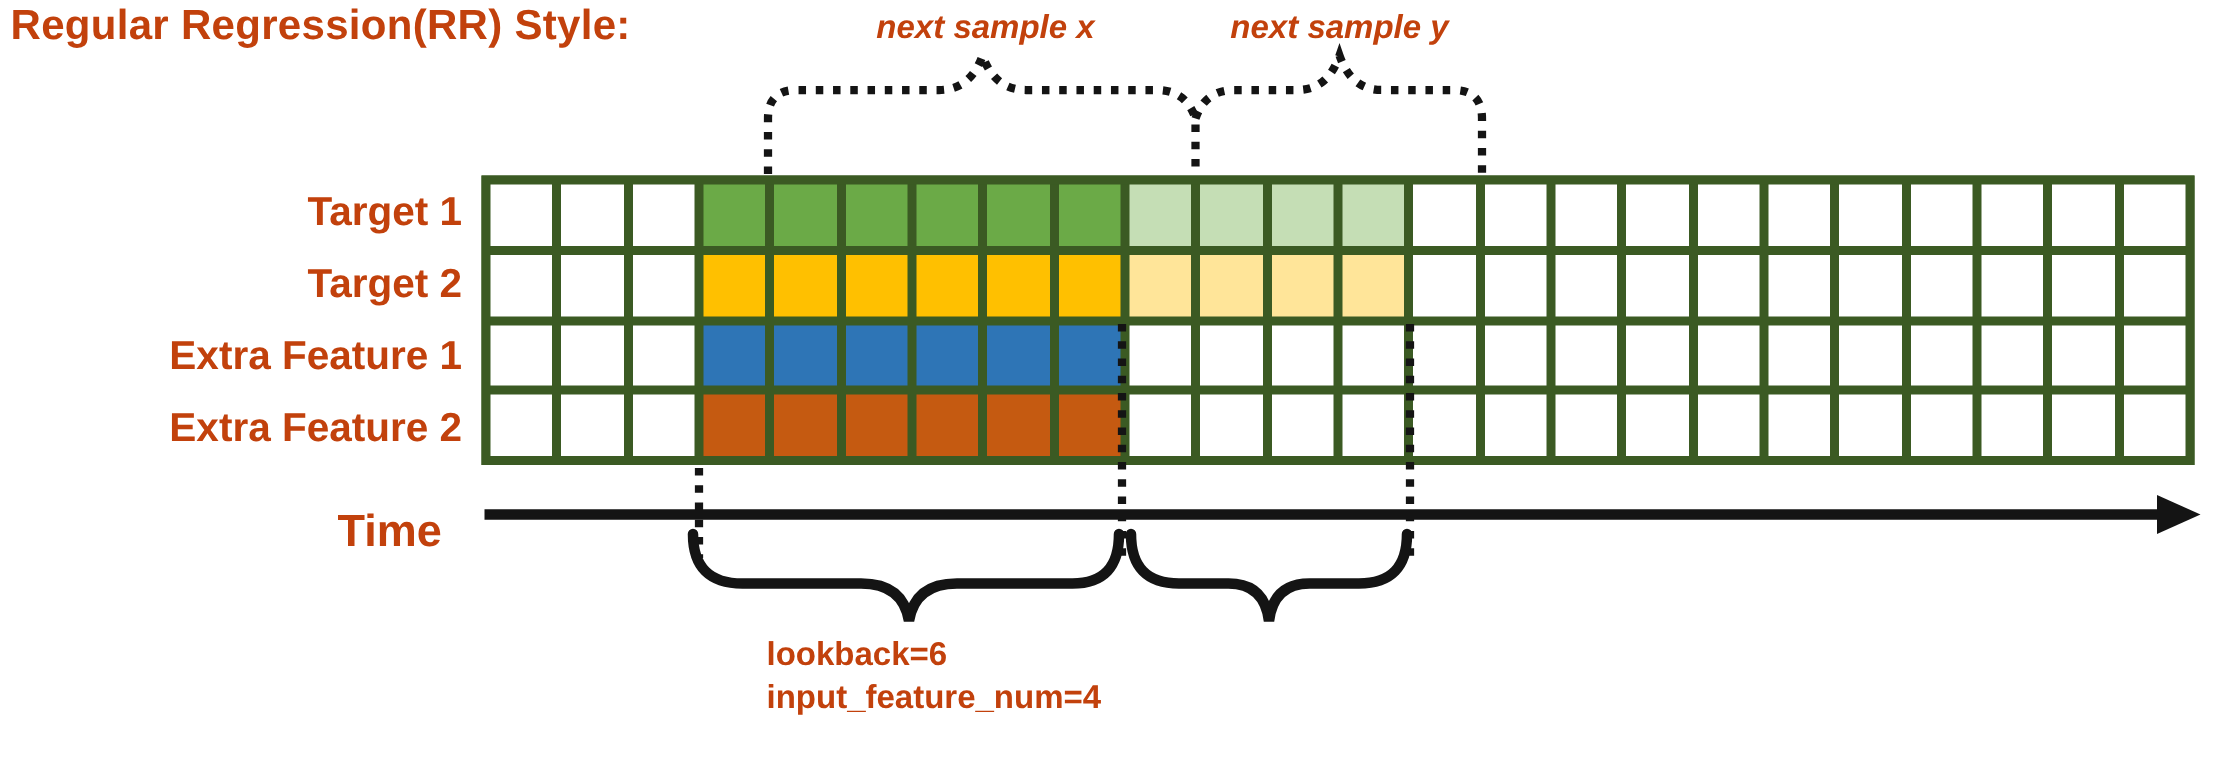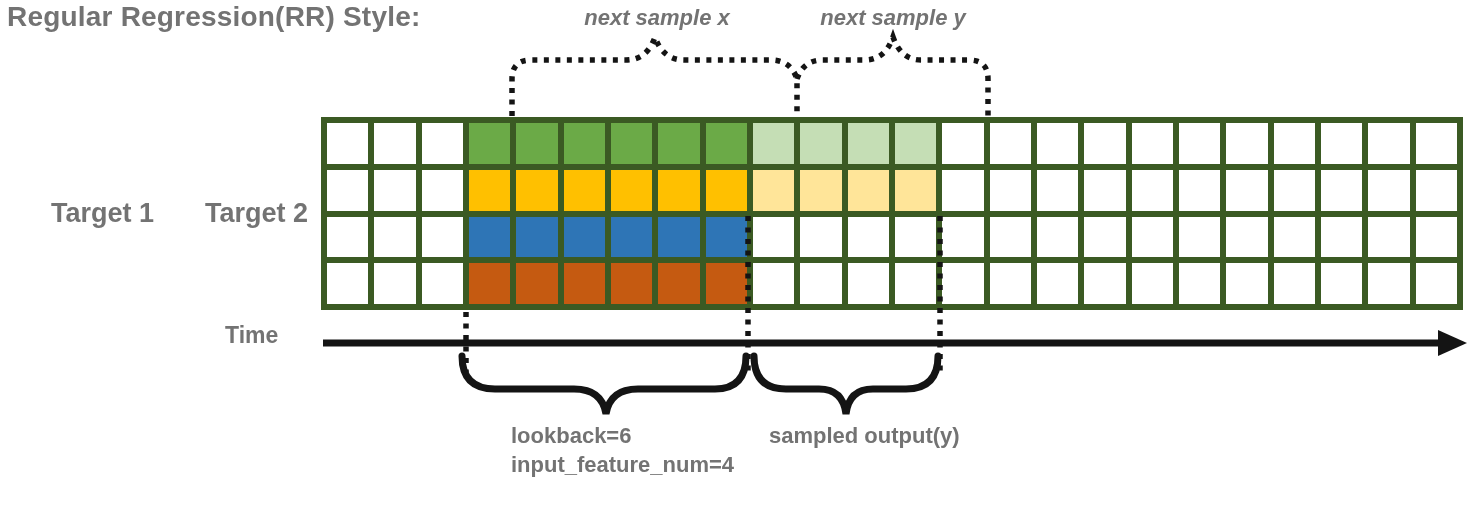--- a/index.html
+++ b/index.html
@@ -1,47 +1,47 @@
 <!DOCTYPE html>
 <html><head>
 <meta charset="utf-8">
 <style>
   html,body{margin:0;padding:0;background:#ffffff;}
   .canvas{
     position:relative;width:1476px;height:516px;background:#ffffff;
-    font-family:"Liberation Sans",sans-serif;color:#737373;overflow:hidden;
+    font-family:"Liberation Sans",sans-serif;color:#c2410c;overflow:hidden;
   }
   .title{
     position:absolute;left:7px;top:1px;font-size:28px;font-weight:bold;
     letter-spacing:.2px;white-space:nowrap;
   }
   .brace-label{
     position:absolute;top:5px;transform:translateX(-50%);
     font-style:italic;font-weight:600;font-size:22px;white-space:nowrap;
   }
   .brace-label.x{left:657px;}
   .brace-label.y{left:893px;}
   .row-labels{
     position:absolute;left:0;top:117px;width:308px;height:193px;
-    display:flex;flex-direction:row;
+    display:flex;flex-direction:column;
   }
   .row-labels .row-label{
     flex:1;display:flex;align-items:center;justify-content:flex-end;
     font-size:27px;font-weight:bold;white-space:nowrap;
   }
   .grid{
     position:absolute;left:321px;top:117px;width:1142px;height:193px;
     box-sizing:border-box;border:6px solid #3B5A23;background:#3B5A23;
     display:grid;grid-template-columns:repeat(24,1fr);
     grid-template-rows:repeat(4,1fr);gap:6px;
   }
   .grid .cell{background:#fff;}
   .overlay{position:absolute;left:0;top:0;pointer-events:none;}
   .time-label{
-    position:absolute;left:225px;top:322px;font-size:23px;font-weight:bold;
+    position:absolute;left:225px;top:338px;font-size:30px;font-weight:bold;
   }
   .note{
     position:absolute;top:422px;font-size:22px;font-weight:600;
     line-height:28.5px;white-space:nowrap;
   }
   .note.input{left:511px;}
   .note.output{left:769px;}
 </style>
 </head>
 <body>
@@ -49,20 +49,22 @@
 <div class="canvas">
 
   <div class="title">Regular Regression(RR) Style:</div>
 
   <div class="brace-label y">next sample y</div>
   <div class="brace-label x">next sample x</div>
 
   <div class="row-labels">
     <div class="row-label">Target 1</div>
     <div class="row-label">Target 2</div>
+    <div class="row-label">Extra Feature 1</div>
+    <div class="row-label">Extra Feature 2</div>
   </div>
 
   <div class="grid" style="background: rgb(59, 90, 35); border-color: rgb(59, 90, 35);">
       <div class="cell" style="background: rgb(255, 255, 255);"></div>
       <div class="cell" style="background: rgb(255, 255, 255);"></div>
       <div class="cell" style="background: rgb(255, 255, 255);"></div>
       <div class="cell" style="background: rgb(107, 170, 71);"></div>
       <div class="cell" style="background: rgb(107, 170, 71);"></div>
       <div class="cell" style="background: rgb(107, 170, 71);"></div>
       <div class="cell" style="background: rgb(107, 170, 71);"></div>
@@ -176,16 +178,15 @@
   </svg>
 
   <div class="time-label">Time</div>
 
   <div class="note input">
     <div>lookback=6</div>
     <div>input_feature_num=4</div>
   </div>
 
   <div class="note output">
-    <div>sampled output(y)</div>
   </div>
 
 </div>
 
 </body></html>

